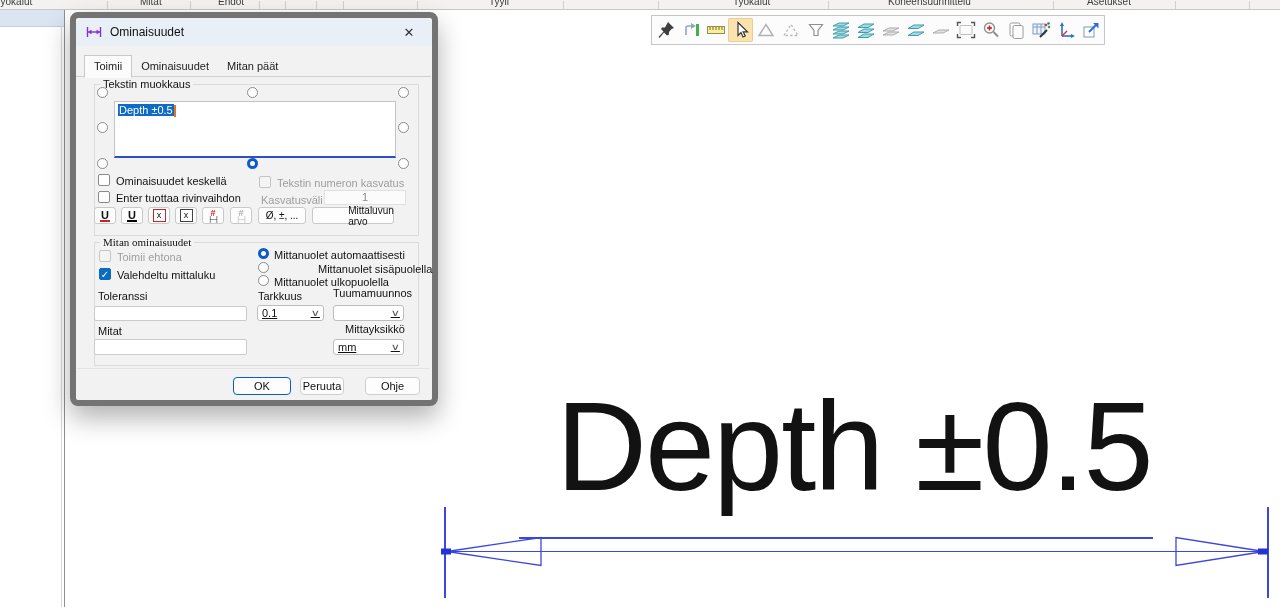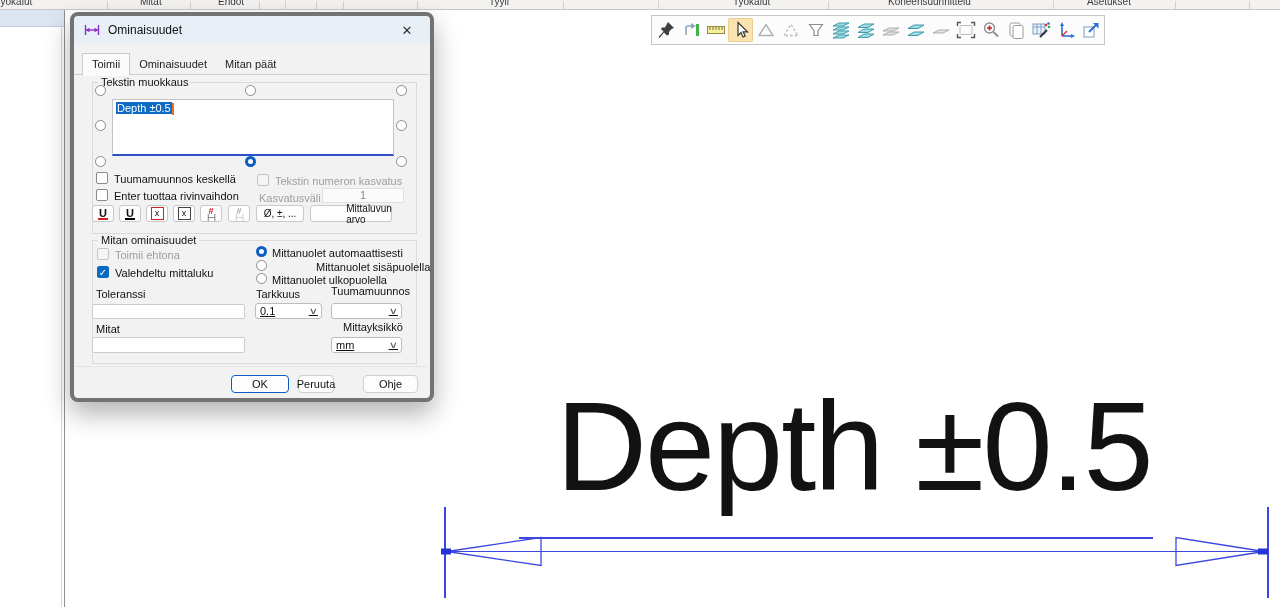--- a/index.html
+++ b/index.html
@@ -28,21 +28,21 @@
   .toolbar{
     position:absolute;left:651px;top:15px;height:28px;display:flex;align-items:center;
     background:#fcfcfc;border:1px solid #c6c6c6;z-index:5;padding:0 1px;
   }
   .tbtn{width:25px;height:24px;display:flex;align-items:center;justify-content:center;border-radius:2px;}
   .tbtn.active{background:#fbe3b0;box-shadow:inset 0 0 0 1px #eccd8e;}
   .tbtn svg{display:block}
   
   .dialog{
     position:absolute;left:70px;top:12px;width:356px;height:382px;background:#f2f2f2;
-    border:4px solid #737373;border-radius:8px;box-shadow:0 12px 26px rgba(0,0,0,.3);
+    border:6px solid #737373;border-radius:8px;box-shadow:0 12px 26px rgba(0,0,0,.3);
     z-index:10;font-size:11px;color:#1a1a1a;
   }
   .titlebar{height:28px;border-radius:8px 8px 0 0;background:#e8eff7;display:flex;align-items:center;padding:0 10px;}
   .titlebar .t-icon{margin-right:8px;display:flex;}
   .titlebar .t-text{font-size:12px;color:#111;flex:1;}
   .close-btn{width:26px;height:20px;display:flex;align-items:center;justify-content:center;font-size:13px;color:#333;}
   .tabs{position:absolute;left:8px;top:36px;display:flex;align-items:flex-end;}
   .tab{padding:4px 9px 5px 9px;color:#222;}
   .tab.active{background:#fbfbfb;border:1px solid #c9c9c9;border-bottom:1px solid #fbfbfb;position:relative;top:1px;z-index:2;}
   .tabline{position:absolute;left:0px;top:58px;width:355px;height:1px;background:#cfcfcf;}
@@ -350,21 +350,21 @@
   <div class="radio" style="left:321.5px;top:103.5px;"></div>
   <div class="radio" style="left:20.5px;top:139.5px;"></div>
   <div class="radio sel" style="left:170.5px;top:139.5px;"></div>
   <div class="radio" style="left:321.5px;top:139.5px;"></div>
 
   <div class="txtedit">
     <span class="sel-text">Depth ±0.5</span><span class="caret"></span>
   </div>
 
   <div class="cb" style="left:22px;top:156px;"></div>
-  <div class="lbl" style="left:40px;top:157px;">Tuumamuunnos keskellä</div>
+  <div class="lbl" style="left:40px;top:157px;">Ominaisuudet keskellä</div>
   <div class="cb" style="left:22px;top:173px;"></div>
   <div class="lbl" style="left:40px;top:174px;">Enter tuottaa rivinvaihdon</div>
 
   <div class="cb disabled" style="left:183px;top:158px;"></div>
   <div class="lbl dis" style="left:201px;top:159px;">Tekstin numeron kasvatus</div>
   <div class="lbl dis" style="left:185px;top:176px;">Kasvatusväli</div>
   <div class="mini-input" style="left:248px;top:172px;width:82px;height:15px;">1</div>
 
   <div class="ibtn" style="left:18px;width:22px;">
       <span class="u-glyph red">U</span>
@@ -387,21 +387,21 @@
   <div class="ibtn" style="left:154px;width:22px;">
     <span class="hash-ic gray">
         <span class="h">#</span>
         <span class="dl">|—|</span>
       </span>
   </div>
   <div class="ibtn" style="left:182px;width:48px;">Ø, ±, ...</div>
   <div class="ibtn" style="left:236px;width:82px;padding-left:36px;">Mittaluvun arvo</div>
 
   <div class="grp" style="left:18px;top:224px;width:323px;height:122px;border-bottom:1px solid #dadada;"></div>
-  <div class="grp-label" style="left:24px;top:218px;">Mitan ominaisuudet</div>
+  <div class="grp-label" style="left:24px;top:218px;font-family:Liberation Serif, serif;">Mitan ominaisuudet</div>
 
   <div class="cb disabled" style="left:23px;top:232px;"></div>
   <div class="lbl dis" style="left:41px;top:233px;">Toimii ehtona</div>
   <div class="cb checked" style="left:23px;top:250px;">✓</div>
   <div class="lbl" style="left:41px;top:251px;">Valehdeltu mittaluku</div>
 
   <div class="radio sel" style="left:182px;top:230px;"></div>
   <div class="lbl" style="left:198px;top:231px;text-align:center;">Mittanuolet automaattisesti</div>
   <div class="radio" style="left:182px;top:243.5px;"></div>
   <div class="lbl" style="left:198px;top:244.5px;padding-left:44px;">Mittanuolet sisäpuolella</div>
@@ -425,15 +425,15 @@
   <div class="lbl" style="left:22px;top:307px;">Mitat</div>
   <div class="field" style="left:18px;top:321px;width:153px;height:16px;"></div>
   <div class="lbl" style="left:269px;top:305px;">Mittayksikkö</div>
   <div class="combo" style="left:257px;top:321px;width:71px;height:16px;">
     <span>mm</span>
     <span class="chev">∨</span>
   </div>
 
   <div class="footer-line"></div>
   <div class="btn default" style="left:157px;width:58px;">OK</div>
-  <div class="btn" style="left:224px;width:36px;">Peruuta</div>
+  <div class="btn" style="left:224px;width:44px;">Peruuta</div>
   <div class="btn" style="left:289px;width:55px;">Ohje</div>
 </div>
 
 </body></html>

